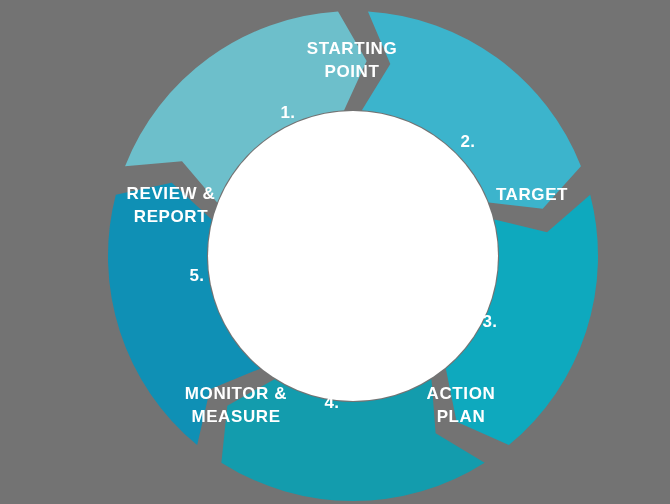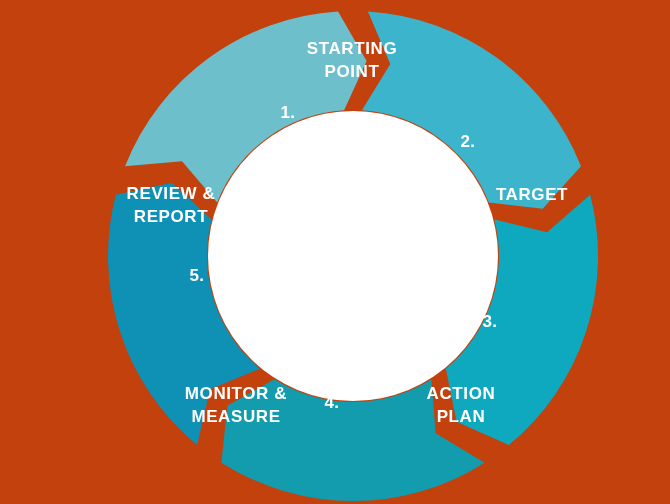--- a/index.html
+++ b/index.html
@@ -11,21 +11,21 @@
   body {
     width: 670px;
     height: 504px;
     overflow: hidden;
     font-family: "Liberation Sans", sans-serif;
   }
   #diagram-root {
     position: relative;
     width: 670px;
     height: 504px;
-    background: #c2410c;
+    background: #737373;
   }
   #cycle-svg {
     position: absolute;
     left: 0;
     top: 0;
     width: 670px;
     height: 504px;
     display: block;
   }
   .seg-label {

